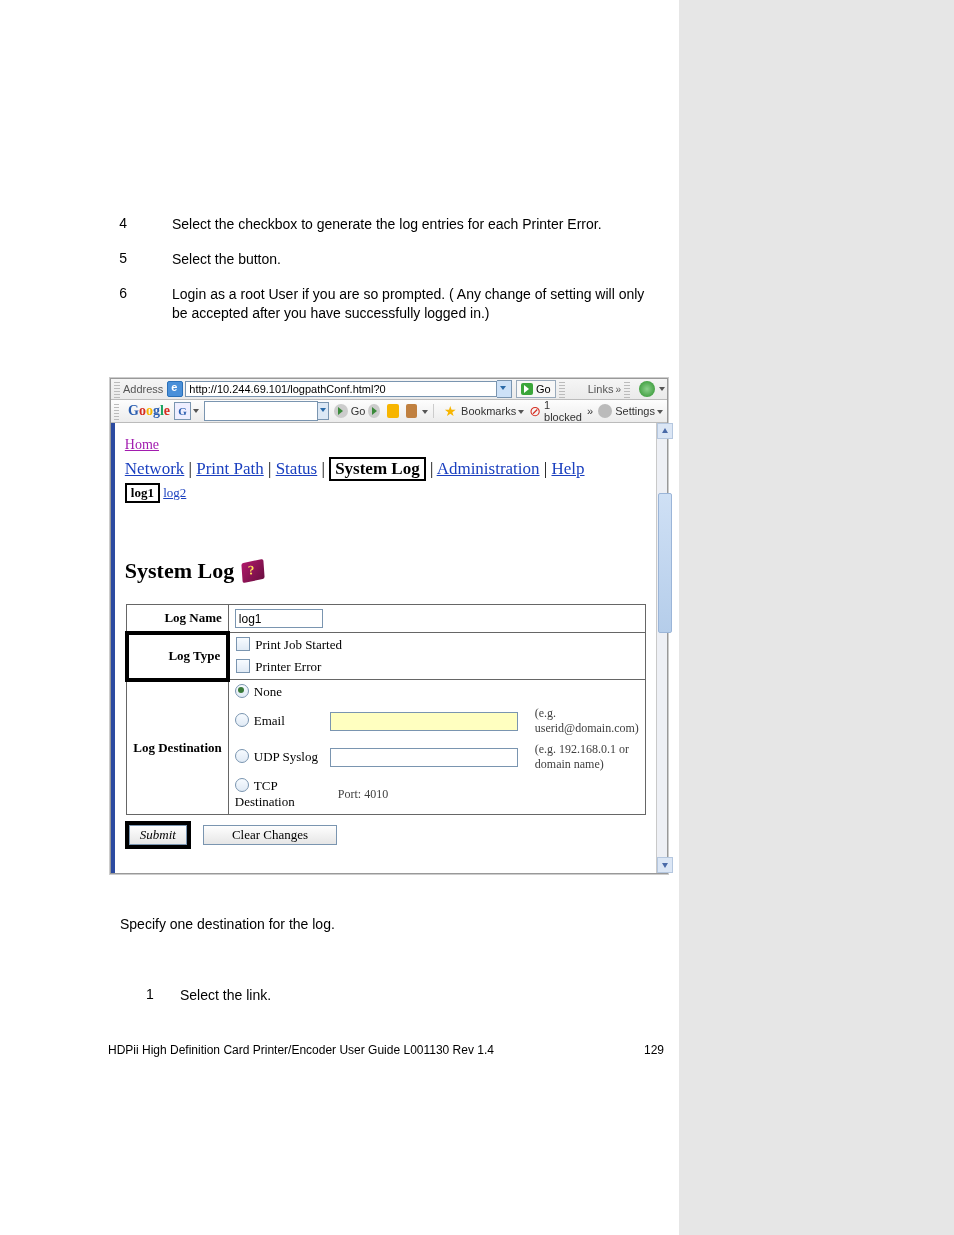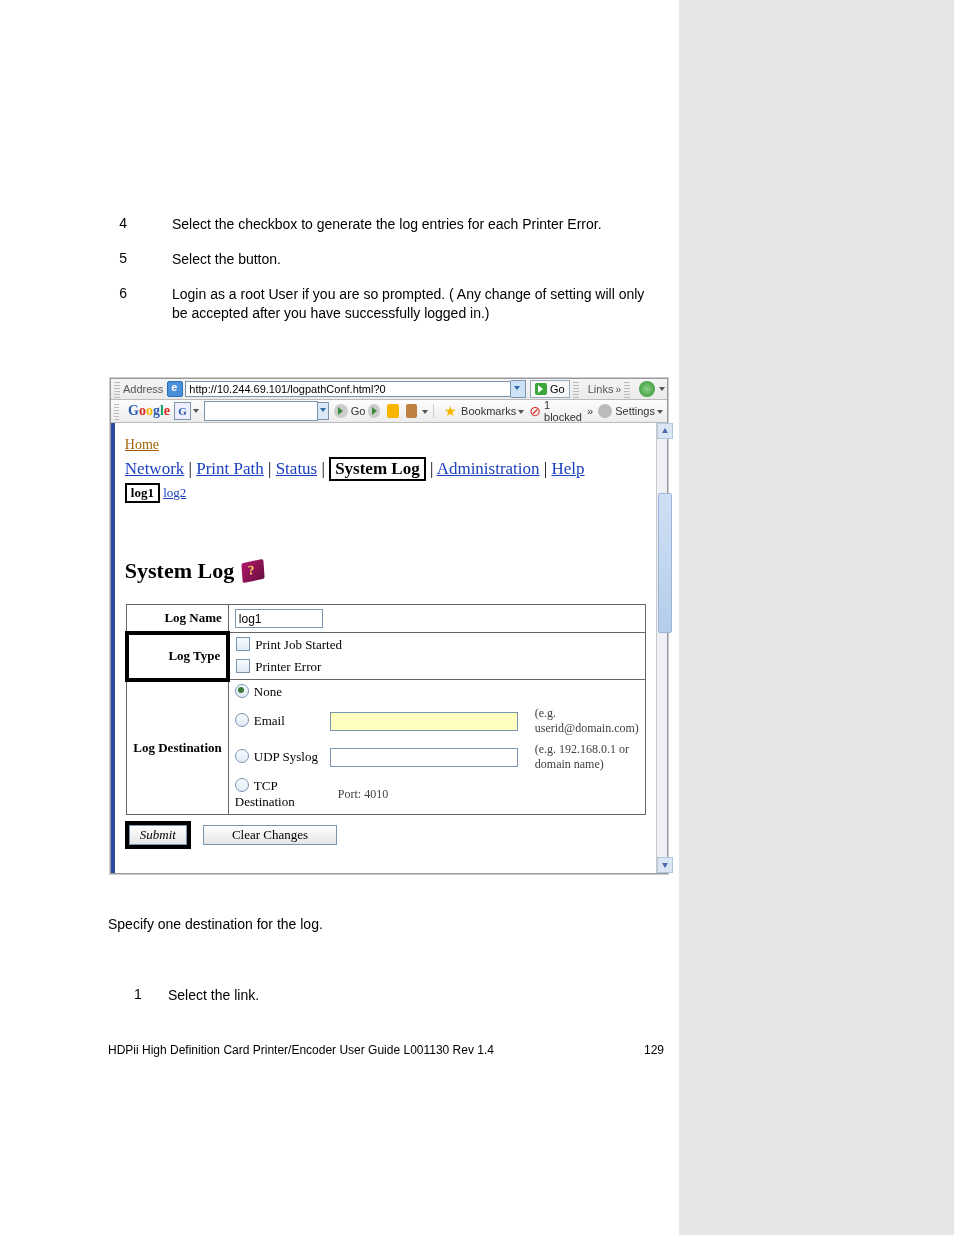--- a/index.html
+++ b/index.html
@@ -131,21 +131,21 @@
     position:relative;
   }
   .go-arrow::after{
     content:"";
     position:absolute;left:3px;top:2px;
     border-top:4px solid transparent;
     border-bottom:4px solid transparent;
     border-left:5px solid #fff;
   }
   .links-sect{
-    margin-left:6px; color:#555; font-size:11px;
+    margin-left:20px; color:#555; font-size:11px;
     display:flex; align-items:center;
   }
   .links-sect .chev{font-size:10px;margin-left:2px;}
   .ie-globe{
     width:16px;height:16px;
     background:radial-gradient(#8bd08b,#2a902a);
     border-radius:50%;
     margin-left:6px; margin-right:4px;
   }
   .ie-dd{
@@ -215,21 +215,21 @@
   }
   .left-stripe{width:6px;background:#2b4aa0;}
   .page-body{flex:1;background:#fff;padding:14px 10px 10px 10px;font-family:"Times New Roman",serif;font-size:14px;position:relative;}
   .scrollbar{width:16px;background:#eef0f5;border-left:1px solid #c9c9c9;position:relative;}
   .sb-up,.sb-dn{position:absolute;left:0;width:16px;height:16px;background:#dbe6f5;border:1px solid #b5c7df;box-sizing:border-box;}
   .sb-up{top:0}.sb-dn{bottom:0;}
   .sb-up::after{content:"";position:absolute;left:4px;top:4px;border-left:3px solid transparent;border-right:3px solid transparent;border-bottom:5px solid #4a6aa8;}
   .sb-dn::after{content:"";position:absolute;left:4px;top:5px;border-left:3px solid transparent;border-right:3px solid transparent;border-top:5px solid #4a6aa8;}
   .sb-thumb{position:absolute;left:1px;top:70px;width:14px;height:140px;background:linear-gradient(#cfe0f5,#b5cdea);border:1px solid #9bb5d8;border-radius:2px;box-sizing:border-box;}
 
-  .home-link{color:#a16207;text-decoration:underline;}
+  .home-link{color:#a21caf;text-decoration:underline;}
   .navline{margin-top:4px;font-size:17px;}
   .navline a{color:#1a3fbf;text-decoration:underline;}
   .navline .sep{color:#000;}
   .navline .sel{border:2px solid #000;padding:0 4px;font-weight:bold;color:#000;text-decoration:none;display:inline-block;background:#fff;}
   .subtabs{margin-top:2px;font-size:13px;}
   .subtabs .sel{border:2px solid #000;padding:0 4px;font-weight:bold;display:inline-block;}
   .subtabs a{color:#1a3fbf;text-decoration:underline;}
 
   .h-syslog{
     margin-top:55px;
@@ -261,21 +261,21 @@
   .rb{width:12px;height:12px;border:1px solid #7a95b0;border-radius:50%;background:linear-gradient(#f7fbff,#e0eaf5);display:inline-block;vertical-align:-2px;margin-right:5px;position:relative;}
   .rb.sel::after{content:"";position:absolute;left:2px;top:2px;width:6px;height:6px;border-radius:50%;background:#3a7a3a;}
   .hint{font-size:12px;color:#404040;}
 
   .btn-row{margin-top:6px;display:flex;gap:12px;align-items:center;}
   .btn-submit{border:4px solid #000;padding:0;}
   .btn-submit-inner{border:1px solid #7a95b0;background:linear-gradient(#fefefe,#e6e6e6);padding:1px 10px;font-size:13px;font-family:"Times New Roman",serif;font-style:italic;}
   .btn-clear{border:1px solid #7a95b0;background:linear-gradient(#fefefe,#e6e6e6);padding:1px 28px;font-size:13px;font-family:"Times New Roman",serif;}
 
   .after-text{
-    position:absolute; left:108px; top:916px; width:550px;
+    position:absolute; left:120px; top:916px; width:550px;
     font-size:14px; color:#000;
   }
   .proc-title{ font-weight:normal; }
   .proc-steps{ margin-top:54px; }
   .proc-steps .step-row{margin-bottom:12px;}
 
   .footer{
     position:absolute; left:108px; top:1043px; width:556px;
     font-size:12px; color:#000;
     display:flex; justify-content:space-between;

